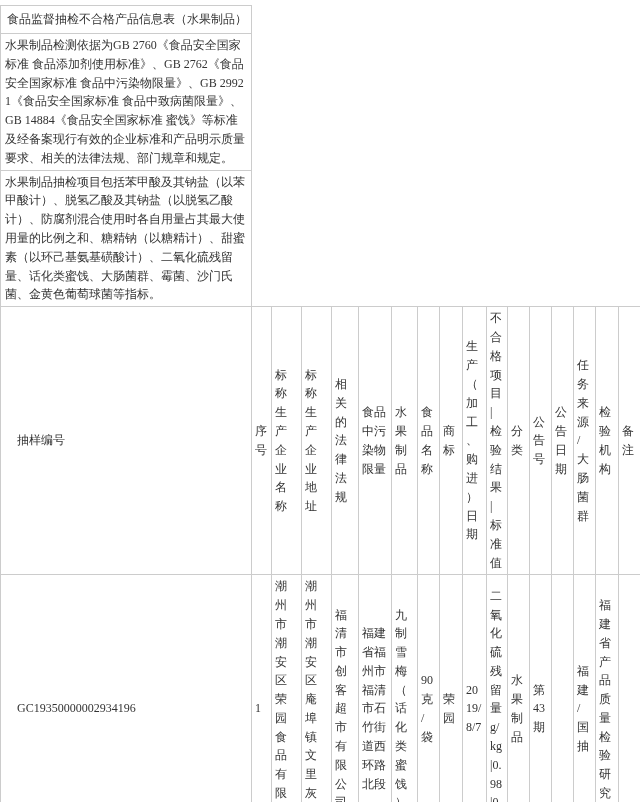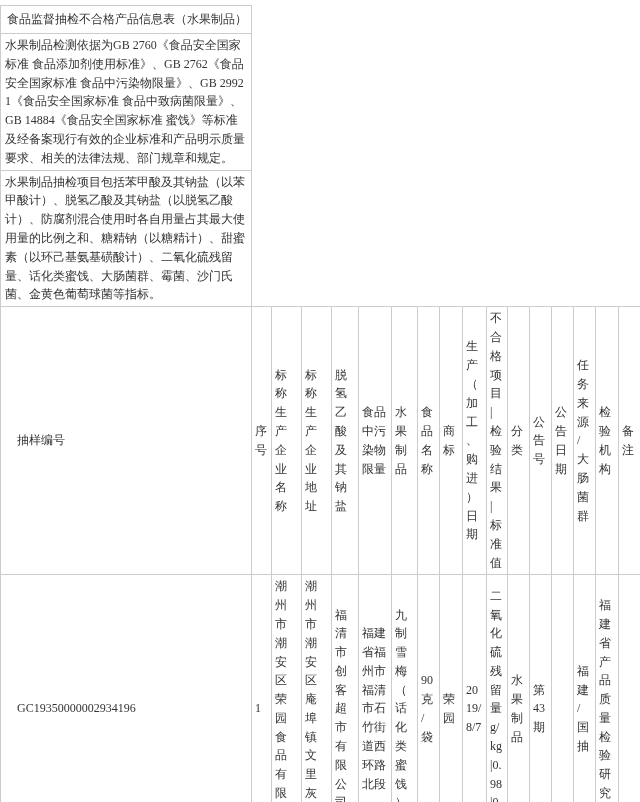--- a/index.html
+++ b/index.html
@@ -79,21 +79,21 @@
         <td>水果制品检测依据为GB 2760《食品安全国家标准 食品添加剂使用标准》、GB 2762《食品安全国家标准 食品中污染物限量》、GB 29921《食品安全国家标准 食品中致病菌限量》、GB 14884《食品安全国家标准 蜜饯》等标准及经备案现行有效的企业标准和产品明示质量要求、相关的法律法规、部门规章和规定。</td>
       </tr>
       <tr class="para-row">
         <td>水果制品抽检项目包括苯甲酸及其钠盐（以苯甲酸计）、脱氢乙酸及其钠盐（以脱氢乙酸计）、防腐剂混合使用时各自用量占其最大使用量的比例之和、糖精钠（以糖精计）、甜蜜素（以环己基氨基磺酸计）、二氧化硫残留量、话化类蜜饯、大肠菌群、霉菌、沙门氏菌、金黄色葡萄球菌等指标。</td>
       </tr>
       <tr class="header-row">
         <td class="left">抽样编号</td>
         <td>序号</td>
         <td>标称生产企业名称</td>
         <td>标称生产企业地址</td>
-        <td>脱氢乙酸及其钠盐</td>
+        <td>相关的法律法规</td>
         <td>食品中污染物限量</td>
         <td>水果制品</td>
         <td>食品名称</td>
         <td>商标</td>
         <td>生产（加工、购进）日期</td>
         <td>不合格项目|检验结果|标准值</td>
         <td>分类</td>
         <td>公告号</td>
         <td>公告日期</td>
         <td>任务来源/大肠菌群</td>

